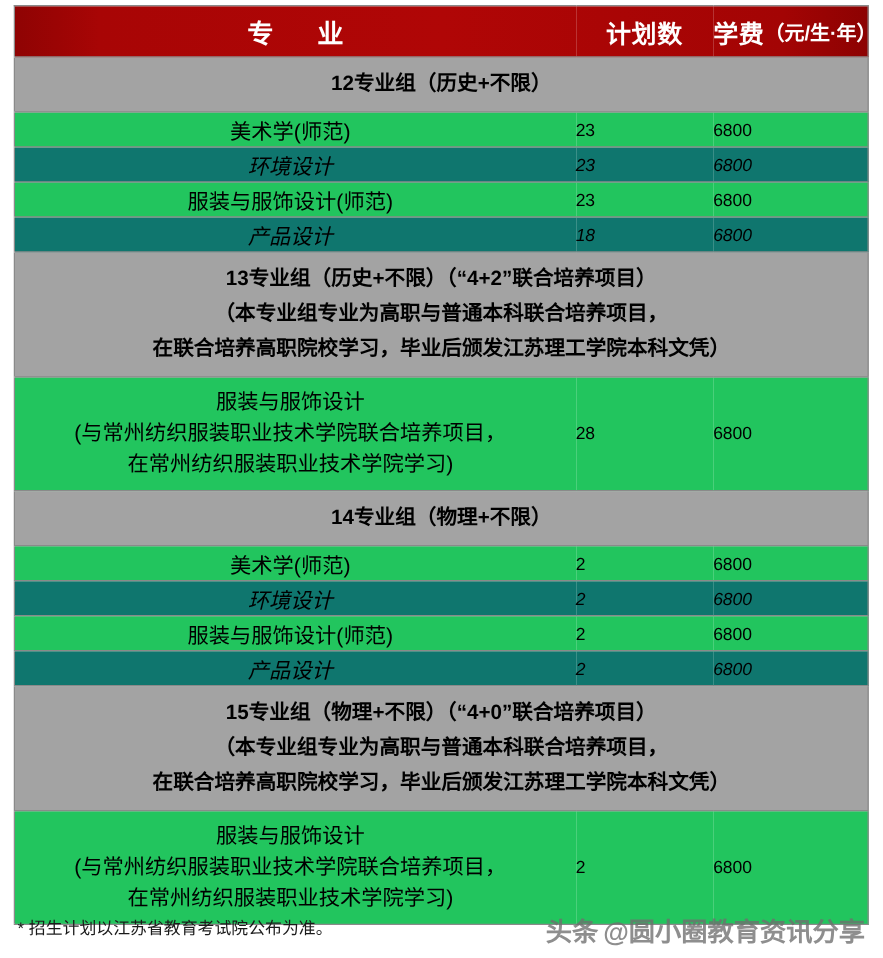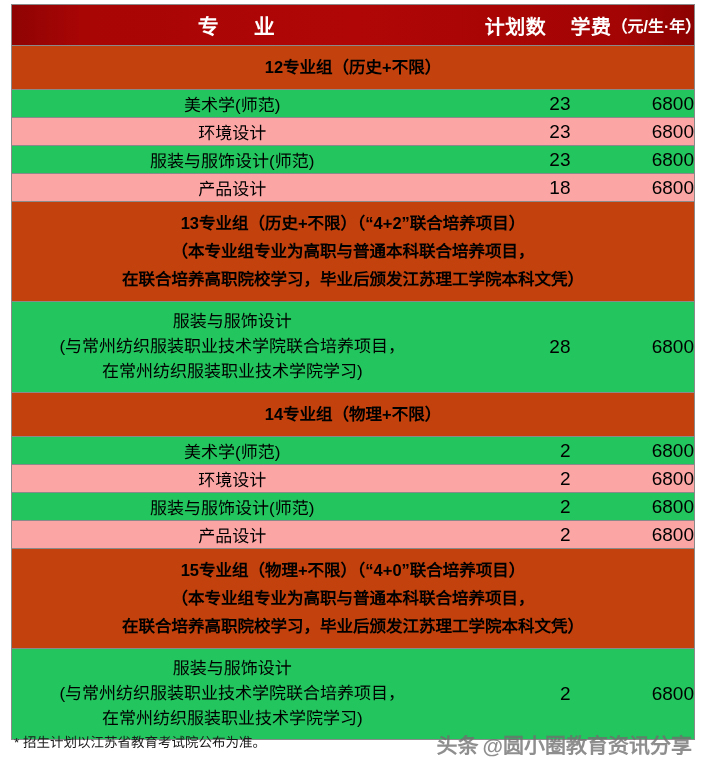--- a/index.html
+++ b/index.html
@@ -72,21 +72,21 @@
     font-size: 16px;
     font-weight: bold;
     vertical-align: 2px;
     letter-spacing: 0;
   }
 
   
   tr.group-row td {
     border-top: 1px solid #8a8a8a;
     border-bottom: 1px solid #8a8a8a;
-    background: #c2410c;
+    background: #a3a3a3;
     text-align: center;
     vertical-align: middle;
     font-weight: bold;
     font-size: 16.5px;
     line-height: 28px;
     padding: 7px 4px 8px 4px;
   }
   tr.group-row td .gline {
     display: block;
     white-space: nowrap;
@@ -100,25 +100,25 @@
     padding: 0;
     height: 27px;
     vertical-align: middle;
   }
   tr.data-row td.major {
     text-align: center;
     padding-right: 8px;
   }
   tr.data-row td.count,
   tr.data-row td.fee {
-    text-align: right;
-    font-size: 19px;
+    text-align: left;
+    font-size: 14px;
   }
   tr.data-row.alt td { background: #22c55e; }
-  tr.data-row.plain td { background: #fca5a5; }
+  tr.data-row.plain td { background: #0f766e; font-style: italic; }
 
   
   tr.data-row.multi td {
     height: auto;
     padding-top: 7px;
     padding-bottom: 8px;
     line-height: 25px;
   }
   tr.data-row.multi td.major {
     text-align: center;

